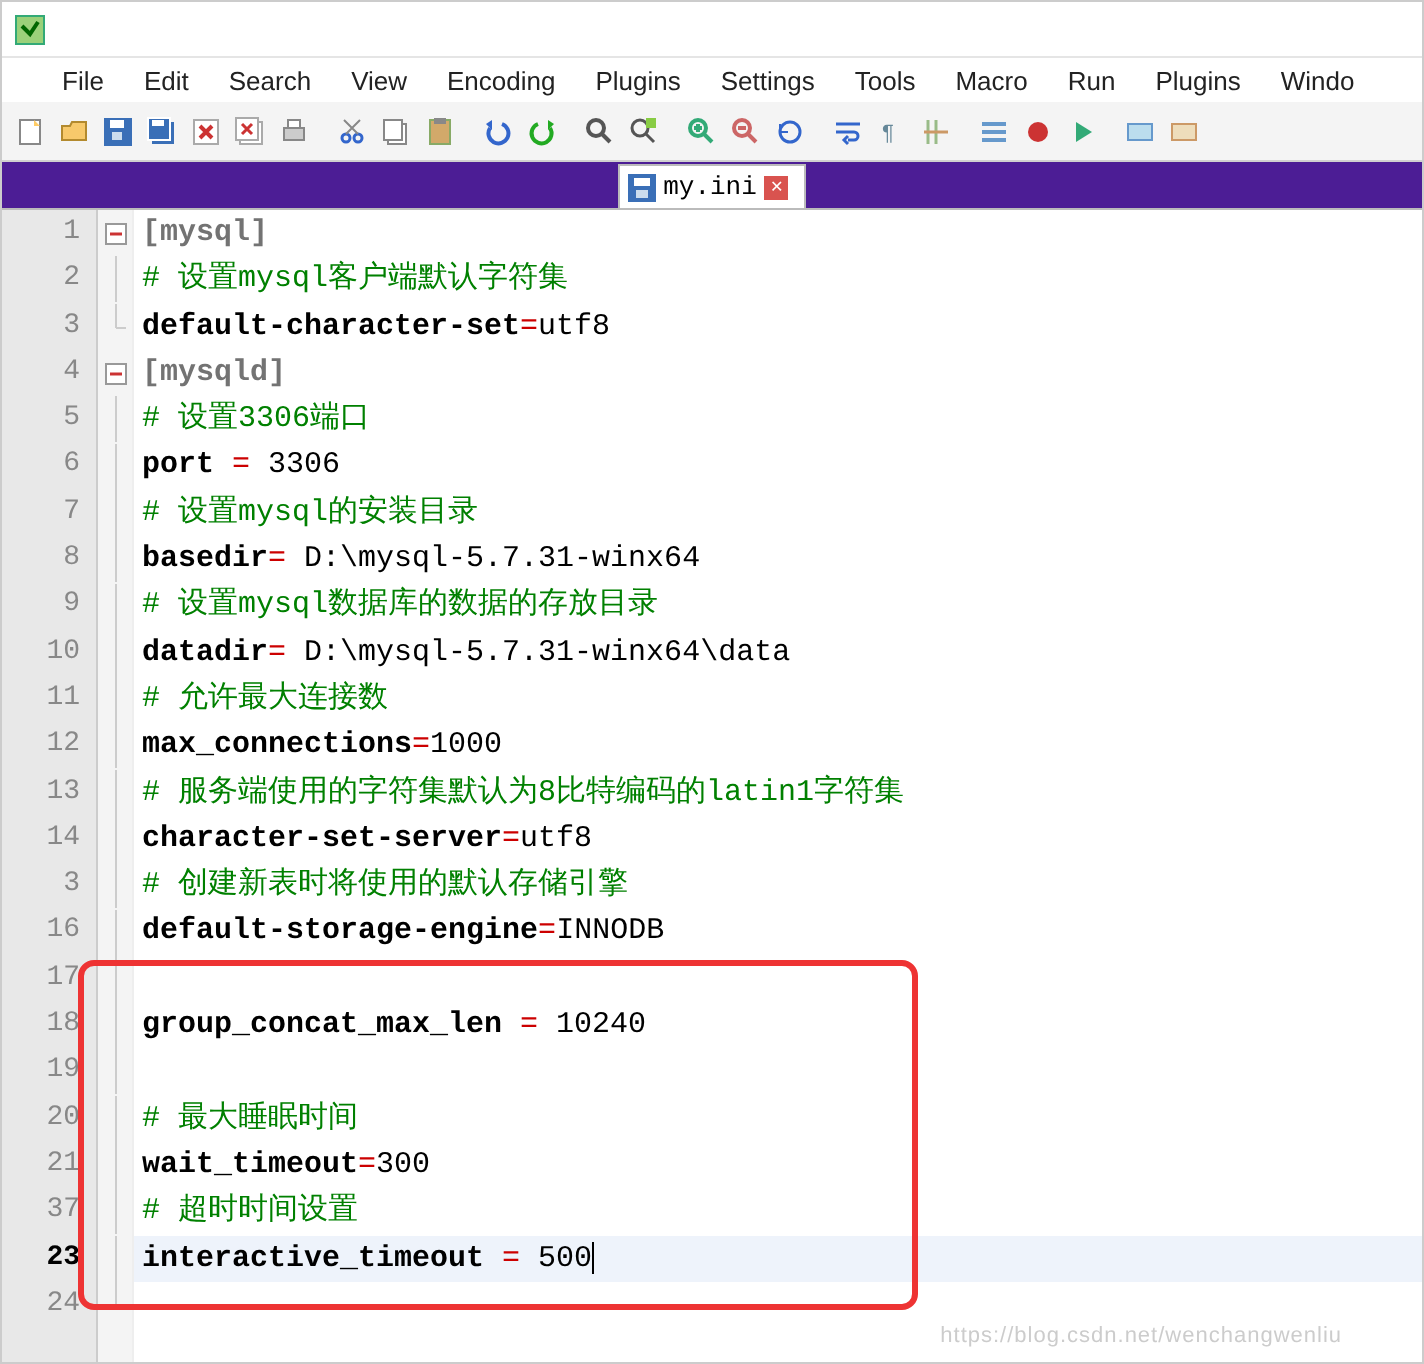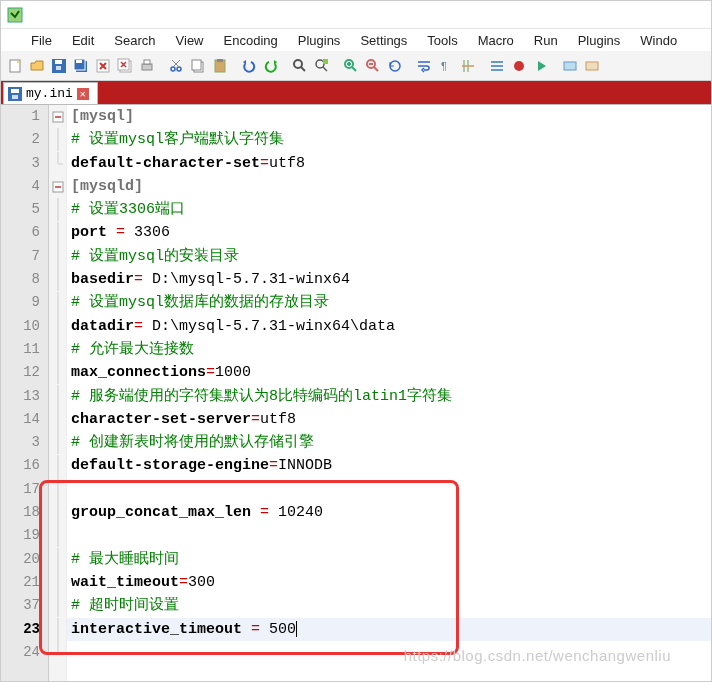--- a/index.html
+++ b/index.html
@@ -5,41 +5,41 @@
 * { box-sizing: border-box; margin: 0; padding: 0; }
 body { font-family: "Segoe UI", Tahoma, sans-serif; font-size: 12px; background: #fff; width: 712px; height: 682px; overflow: hidden; border: 1px solid #ccc; }
 .title-bar { height: 28px; background: #fff; display: flex; align-items: center; padding: 0 6px; gap: 6px; border-bottom: 1px solid #e5e5e5; }
 .title-bar .app-icon { width: 16px; height: 16px; display: inline-flex; align-items: center; justify-content: center; }
 .title-bar .title-text { font-size: 12px; color: #333; }
 .menu-bar { height: 22px; display: flex; align-items: center; padding: 0 20px; gap: 0; }
 .menu-bar .menu-item { padding: 2px 10px; font-size: 13px; color: #222; cursor: pointer; }
 .toolbar { height: 30px; display: flex; align-items: center; padding: 0 4px; gap: 2px; border-bottom: 1px solid #d0d0d0; background: #f4f4f4; }
 .tb-btn { width: 20px; height: 20px; display: inline-flex; align-items: center; justify-content: center; cursor: pointer; border: 1px solid transparent; }
 .tb-sep { width: 5px; }
-.tab-bar { height: 24px; background: #b91c1c; display: flex; align-items: flex-end; padding: 0 2px; border-bottom: 1px solid #bbb; }
+.tab-bar { height: 24px; background: #4c1d95; display: flex; align-items: flex-end; padding: 0 2px; border-bottom: 1px solid #bbb; justify-content: center; }
 .tab { display: flex; align-items: center; gap: 4px; background: #fff; border: 1px solid #bbb; border-bottom: none; padding: 2px 8px 2px 4px; font-family: "Courier New", monospace; font-size: 13px; height: 22px; }
 .tab .save-icon { width: 14px; height: 14px; }
 .tab .close-icon { width: 12px; height: 12px; background: #d9534f; color: #fff; display: inline-flex; align-items: center; justify-content: center; font-size: 10px; cursor: pointer; }
 .editor { display: flex; height: 576px; position: relative; }
 .gutter { width: 48px; background: #e8e8e8; border-right: 1px solid #ccc; text-align: right; padding-right: 8px; color: #888; font-family: "Courier New", monospace; font-size: 14px; line-height: 23.3px; }
 .gutter .ln { height: 23.3px; }
 .gutter .active { color: #000000; font-weight: bold; }
 .fold-col { width: 18px; background: #f4f4f4; font-family: "Courier New", monospace; font-size: 12px; line-height: 23.3px; color: #999; border-right: 1px solid #eee; }
 .fold-col .fc { height: 23.3px; display: flex; align-items: center; justify-content: center; }
 .code-area { flex: 1; position: relative; }
 .code-lines { font-family: "Courier New", monospace; font-size: 15px; line-height: 23.3px; white-space: pre; padding-left: 4px; color: #000; position: relative; }
 .active-line-bg { position: absolute; left: 0; right: 0; height: 23.3px; background: #eef3fb; }
 .hl-box { position: absolute; border: 3px solid #e33; border-radius: 8px; pointer-events: none; }
 .kw { color: #000; font-weight: bold; }
 .cmt { color: #008000; }
 .sect { color: #737373; font-weight: bold; }
 .eq { color: #c00; }
 .val { color: #000; }
 .cursor-mark { display: inline-block; width: 1px; height: 16px; background: #000; vertical-align: middle; }
-.watermark { position: absolute; bottom: 17px; right: 40px; color: #ccc; font-size: 15px; letter-spacing: 0.5px; pointer-events: none; }
+.watermark { position: absolute; bottom: 7px; right: 40px; color: #ccc; font-size: 11px; letter-spacing: 0.5px; pointer-events: none; }
 </style>
 </head>
 <body>
 
 <div class="title-bar">
   <span class="app-icon">
     <svg width="16" height="16" viewBox="0 0 16 16">
         <rect x="1" y="1" width="14" height="14" fill="#9bd17a" stroke="#3a7" stroke-width="1"></rect>
         <path d="M4 6 L8 10 L12 4" stroke="#060" stroke-width="2" fill="none"></path>
       </svg>

